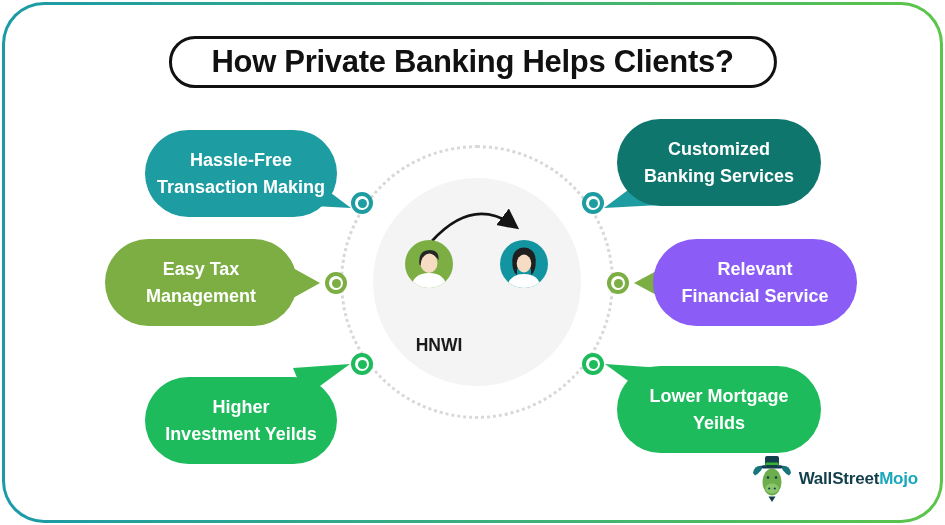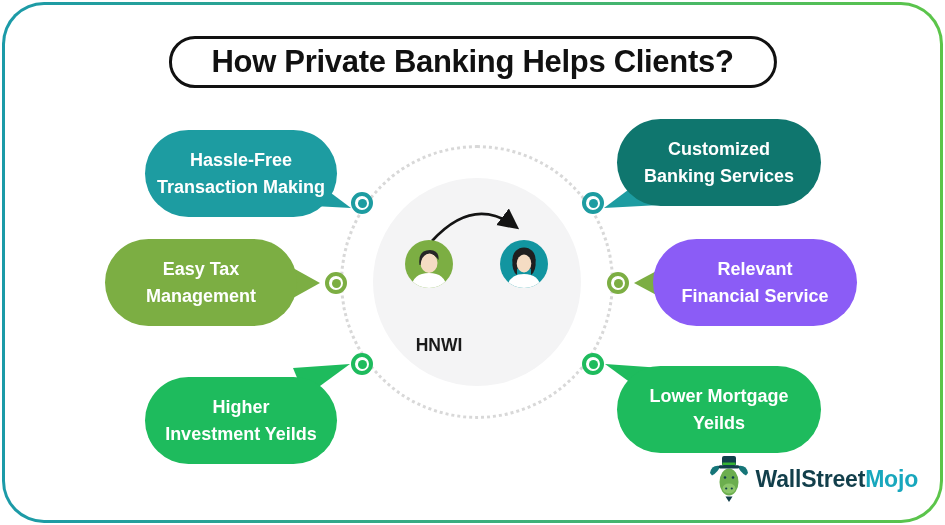--- a/index.html
+++ b/index.html
@@ -48,21 +48,21 @@
   .av-hnwi { left:400px; top:235px; }
   .av-banker { left:495px; top:235px; }
   .arrow-svg { position:absolute; left:0; top:0; width:945px; height:525px; z-index:4; pointer-events:none; }
 
   .center-label { position:absolute; z-index:4; font-weight:800; color:#1A1A1A; font-size:17.5px;
                   line-height:25px; text-align:center; white-space:pre-line; }
   .l-hnwi { left:378px; top:288px; width:112px;margin-top:40px; }
   .l-banker { left:463px; top:288px; width:112px; }
 
   .logo { position:absolute; right:22px; bottom:18px; display:flex; align-items:center; gap:7px; z-index:5; }
-  .logo-text { font-size:23px; font-weight:800; letter-spacing:-0.2px; white-space:nowrap; }
+  .logo-text { font-size:17px; font-weight:800; letter-spacing:-0.2px; white-space:nowrap; }
   .logo-primary { color:#123F4B; }
   .logo-secondary { color:#18A7BD; }
 </style>
 </head>
 <body>
 
 <div class="frame">
   <div class="canvas">
 
     <div class="title-pill">How Private Banking Helps Clients?</div>

